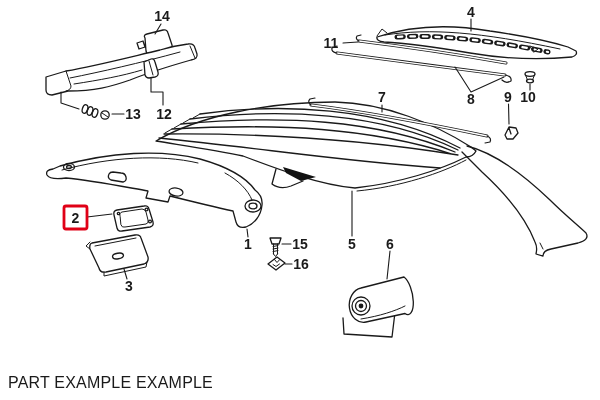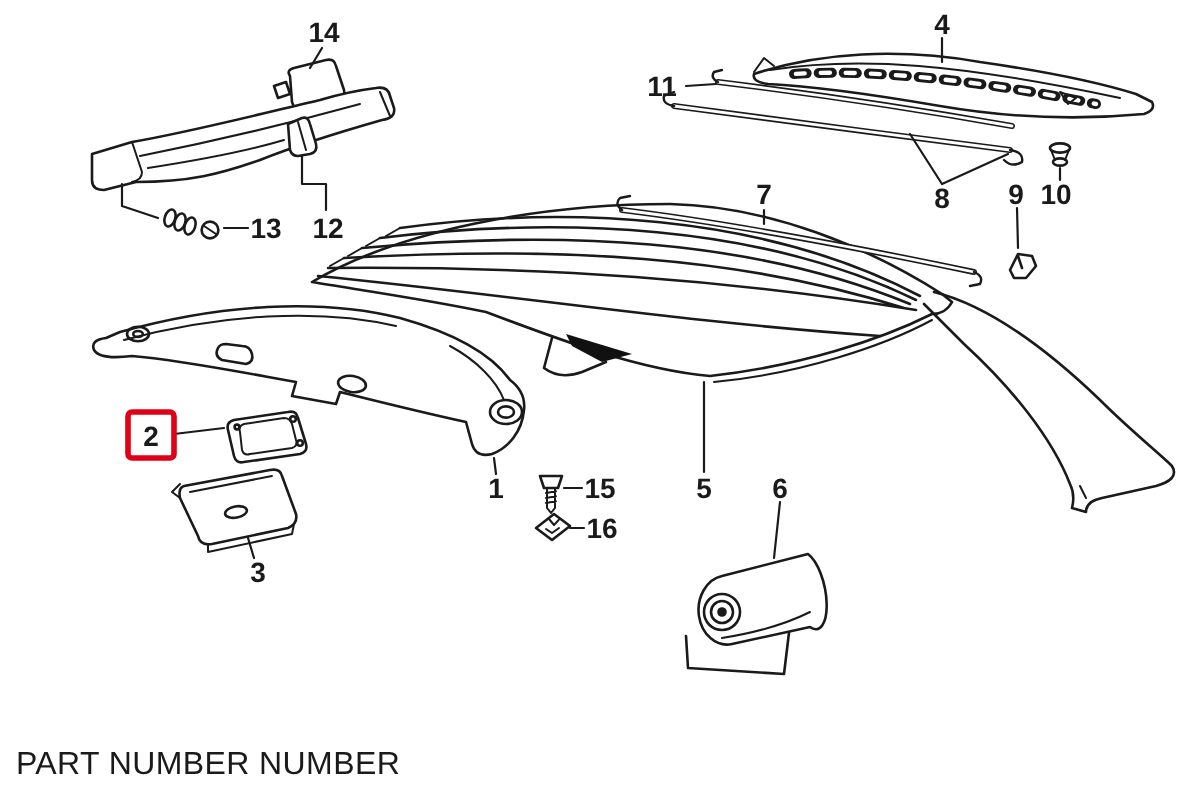--- a/index.html
+++ b/index.html
@@ -185,14 +185,14 @@
     <text class="callout" x="528" y="102" text-anchor="middle">10</text>
     <text class="callout" x="331" y="48" text-anchor="middle">11</text>
     <text class="callout" x="164" y="119" text-anchor="middle">12</text>
     <text class="callout" x="133" y="119" text-anchor="middle">13</text>
     <text class="callout" x="162" y="21" text-anchor="middle">14</text>
     <text class="callout" x="300" y="249" text-anchor="middle">15</text>
     <text class="callout" x="301" y="269" text-anchor="middle">16</text>
   </g>
 </svg>
 
-<div class="caption">PART NUMBER NUMBER</div>
+<div class="caption">PART EXAMPLE EXAMPLE</div>
 </div>
 
 </body></html>

